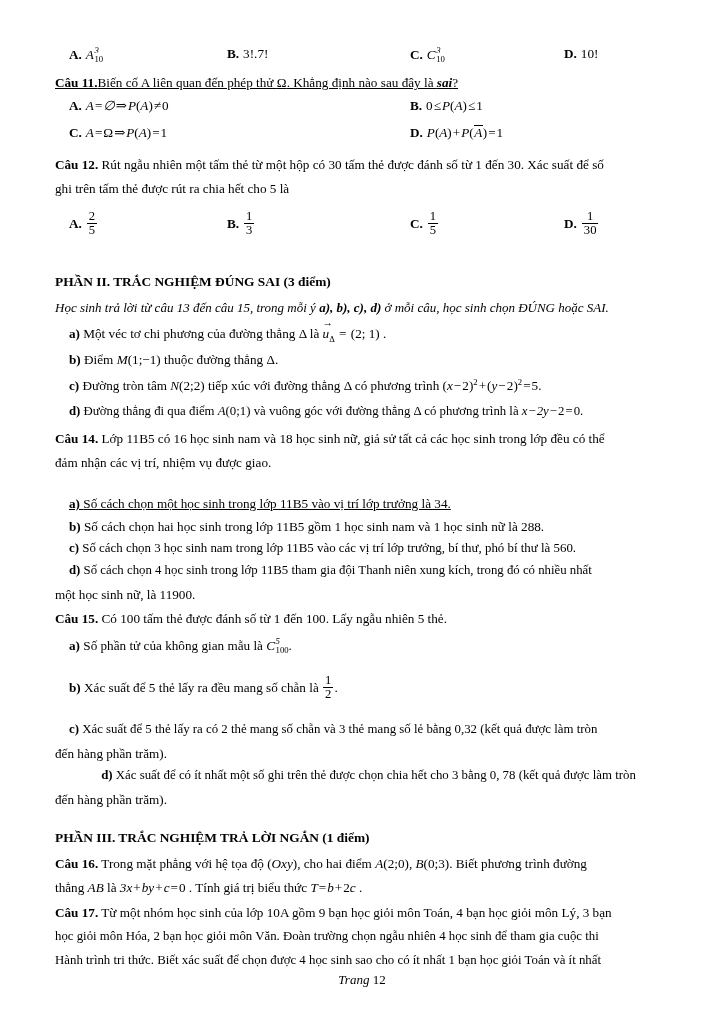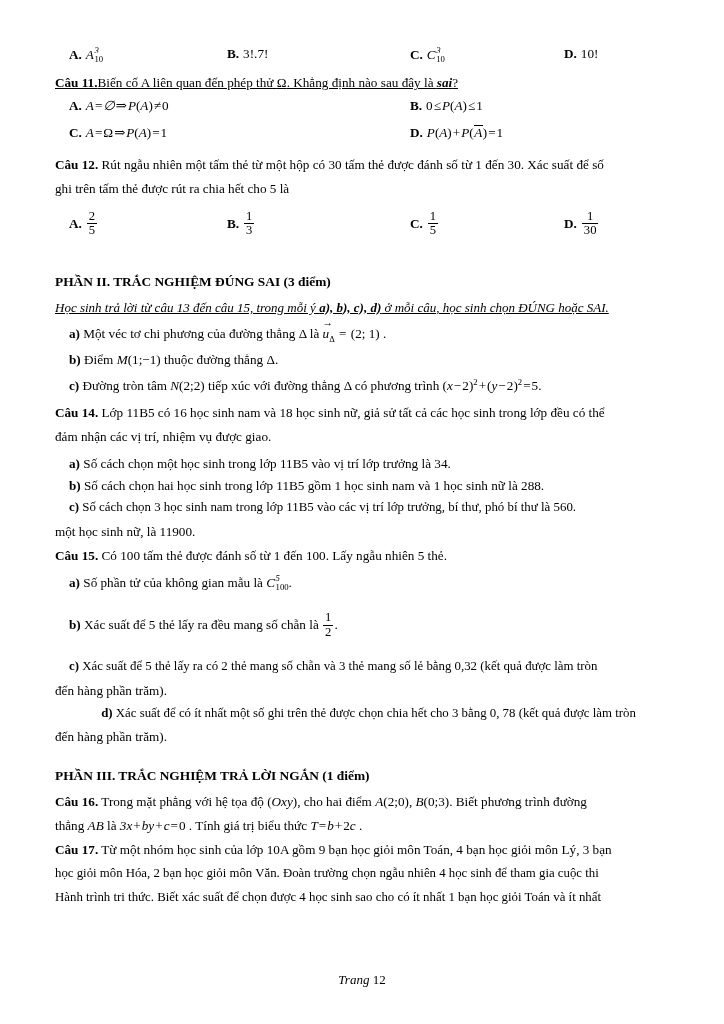--- a/index.html
+++ b/index.html
@@ -31,21 +31,21 @@
   }
 
   
   .ln {
     font-size: 13.2px;
     line-height: 1.0;
     margin: 0;
     white-space: nowrap;
   }
   .b { font-weight: bold; }
-  .i { font-style: italic; text-decoration: underline; }
+  .i { font-style: italic; }
   .bi { font-weight: bold; font-style: italic; }
 
   
   .m {
     font-family: "Liberation Serif", "DejaVu Serif", serif;
     font-style: italic;
   }
   .mr { font-style: normal; }
   .op { font-style: normal; padding: 0 1px; }
   sup.sp { font-size: 0.66em; font-style: italic; vertical-align: super; line-height: 0; }
@@ -210,36 +210,43 @@
     <div class="ln" style="margin-top:13px;padding-left:14px;">
       <span class="b">b)</span> Điểm <span class="m">M<span class="mr">(1;−1)</span></span> thuộc đường thẳng <span class="mr">Δ</span>.
       
     </div>
 
     <div class="ln" style="margin-top:13px;padding-left:14px;">
       <span class="b">c)</span> Đường tròn tâm <span class="m">N<span class="mr">(2;2)</span></span> tiếp xúc với đường thẳng <span class="mr">Δ</span> có phương trình <span class="m"><span class="mr">(</span>x<span class="op">−</span><span class="mr">2)</span><sup class="sp"><span class="mr">2</span></sup><span class="op">+</span><span class="mr">(</span>y<span class="op">−</span><span class="mr">2)</span><sup class="sp"><span class="mr">2</span></sup><span class="op">=</span><span class="mr">5</span></span>.
       
     </div>
 
+    <div class="ln" style="margin-top:13px;padding-left:14px;font-size:12.8px;">
+      <span class="b">d)</span> Đường thẳng đi qua điểm <span class="m">A<span class="mr">(0;1)</span></span> và vuông góc với đường thẳng <span class="mr">Δ</span> có phương trình là <span class="m">x<span class="op">−</span>2y<span class="op">−</span><span class="mr">2</span><span class="op">=</span><span class="mr">0.</span></span>
+      
+    </div>
 
     <div class="ln" style="margin-top:14px;">
       <span class="b">Câu 14.</span> <span>Lớp 11B5 có 16 học sinh nam và 18 học sinh nữ, giả sử tất cả các học sinh trong lớp đều có thể</span>
     </div>
     <div class="ln" style="margin-top:11px;">
       <span>đảm nhận các vị trí, nhiệm vụ được giao.</span>
     </div>
 
-    <div class="ln" style="margin-top:13px;padding-left:14px;">
+    <div class="ln" style="margin-top:28px;padding-left:14px;text-decoration:underline;">
       <span class="b">a)</span> <span>Số cách chọn một học sinh trong lớp 11B5 vào vị trí lớp trưởng là 34.</span>
     </div>
     <div class="ln" style="margin-top:9px;padding-left:14px;">
       <span class="b">b)</span> <span>Số cách chọn hai học sinh trong lớp 11B5 gồm 1 học sinh nam và 1 học sinh nữ là 288.</span>
     </div>
     <div class="ln" style="margin-top:9px;padding-left:14px;font-size:12.9px;">
       <span class="b">c)</span> <span>Số cách chọn 3 học sinh nam trong lớp 11B5 vào các vị trí lớp trưởng, bí thư, phó bí thư là 560.</span>
+    </div>
+    <div class="ln" style="margin-top:9px;padding-left:14px;font-size:12.8px;">
+      <span class="b">d)</span> <span>Số cách chọn 4 học sinh trong lớp 11B5 tham gia đội Thanh niên xung kích, trong đó có nhiều nhất</span>
     </div>
     <div class="ln" style="margin-top:11px;">
       <span>một học sinh nữ, là 11900.</span>
     </div>
 
     <div class="ln" style="margin-top:11px;">
       <span class="b">Câu 15.</span> <span>Có 100 tấm thẻ được đánh số từ 1 đến 100. Lấy ngẫu nhiên 5 thẻ.</span>
     </div>
 
     <div class="ln" style="margin-top:12px;padding-left:14px;">

